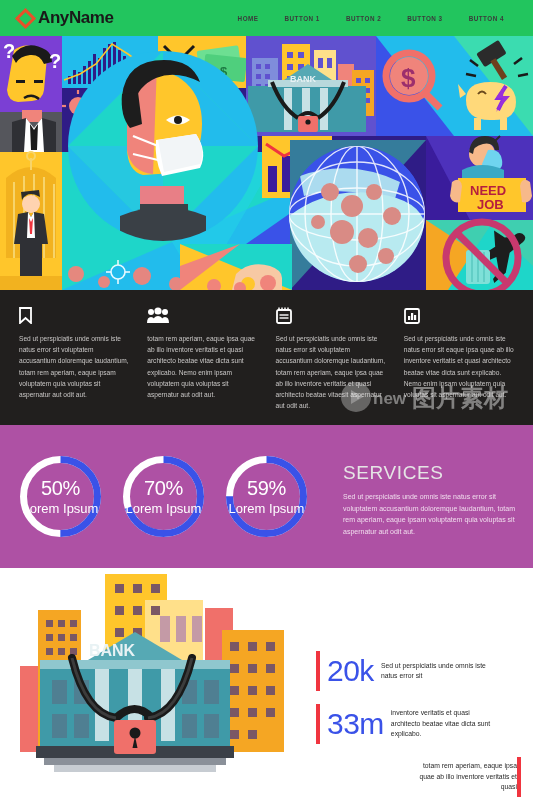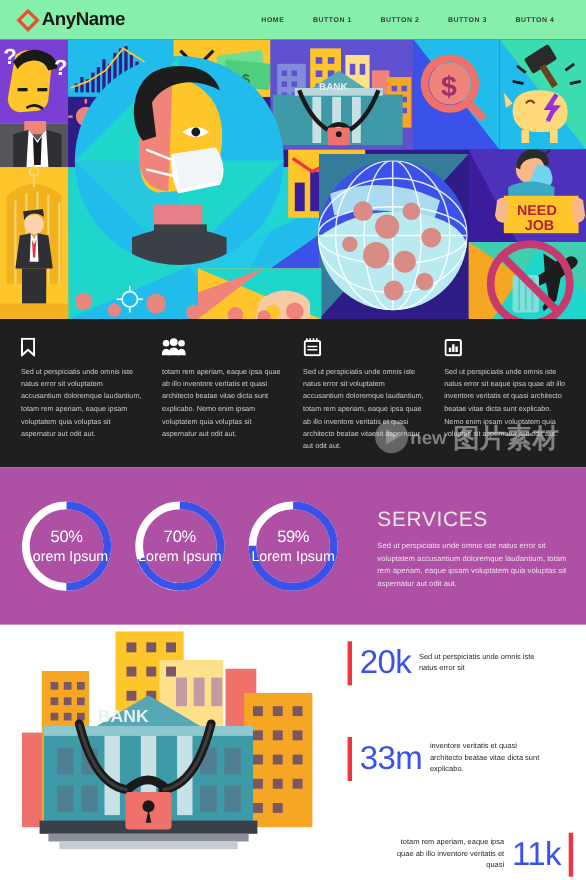--- a/index.html
+++ b/index.html
@@ -7,21 +7,21 @@
     width: 533px; height: 800px;
     font-family: "Liberation Sans", sans-serif;
     background: #ffffff;
     overflow: hidden;
     position: relative;
   }
 
   
   .header {
     height: 36px;
-    background: #86efac;
+    background: #22c55e;
     display: flex;
     align-items: center;
     justify-content: space-between;
     padding: 0 16px 0 18px;
   }
   .logo { display: flex; align-items: center; gap: 5px; }
   .logo-diamond {
     width: 15px; height: 15px;
     border: 3px solid #e8502a;
     transform: rotate(45deg);
@@ -86,21 +86,21 @@
     width: 93px; height: 93px;
     margin-right: 10px;
   }
   .donut svg { display: block; }
   .donut-label {
     position: absolute; inset: 0;
     display: flex; flex-direction: column;
     align-items: center; justify-content: center;
     color: #ffffff;
   }
-  .donut-pct { font-size: 15px; letter-spacing: -0.3px; }
+  .donut-pct { font-size: 20px; letter-spacing: -0.3px; }
   .donut-sub { font-size: 13px; margin-top: 1px; }
 
   .services-copy {
     flex: 1 1 auto;
     padding-left: 20px;
     padding-top: 6px;
   }
   .services-title {
     font-size: 19px;
     color: #e5e5e5;
@@ -122,21 +122,21 @@
     position: relative;
   }
   .bank-illo { width: 310px; flex: 0 0 310px; position: relative; }
   .bank-illo svg { display: block; }
 
   .stats {
     flex: 1 1 auto;
     padding: 12px 12px 0 6px;
     display: flex;
     flex-direction: column;
-    justify-content: space-between;
+    justify-content: flex-end;
     gap: 7px;
   }
   .stat-row {
     display: flex;
     align-items: center;
     height: 46px;
   }
   .stat-row.right { justify-content: flex-end; }
   .stat-bar {
     width: 4px; height: 40px;
@@ -690,21 +690,20 @@
       <div class="stat-num">20k</div>
       <div class="stat-text">Sed ut perspiciatis unde omnis iste natus error sit</div>
     </div>
     <div class="stat-row">
       <div class="stat-bar"></div>
       <div class="stat-num">33m</div>
       <div class="stat-text">inventore veritatis et quasi architecto beatae vitae dicta sunt explicabo.</div>
     </div>
     <div class="stat-row right">
       <div class="stat-text ta-right">totam rem aperiam, eaque ipsa quae ab illo inventore veritatis et quasi</div>
-      <div class="stat-num">11k</div>
       <div class="stat-bar"></div>
     </div>
   </div>
 </div>
 
 <div class="watermark">
   <svg width="190" height="42" viewBox="0 0 190 42">
     <circle cx="16" cy="21" r="15" fill="#d8d8d8" opacity="0.75"></circle>
     <path d="M11 14 l12 7 l-12 7 z" fill="#ffffff"></path>
     <text x="33" y="28" font-family="Liberation Sans, sans-serif" font-size="17" font-weight="bold" fill="#dcdcdc">new</text>

